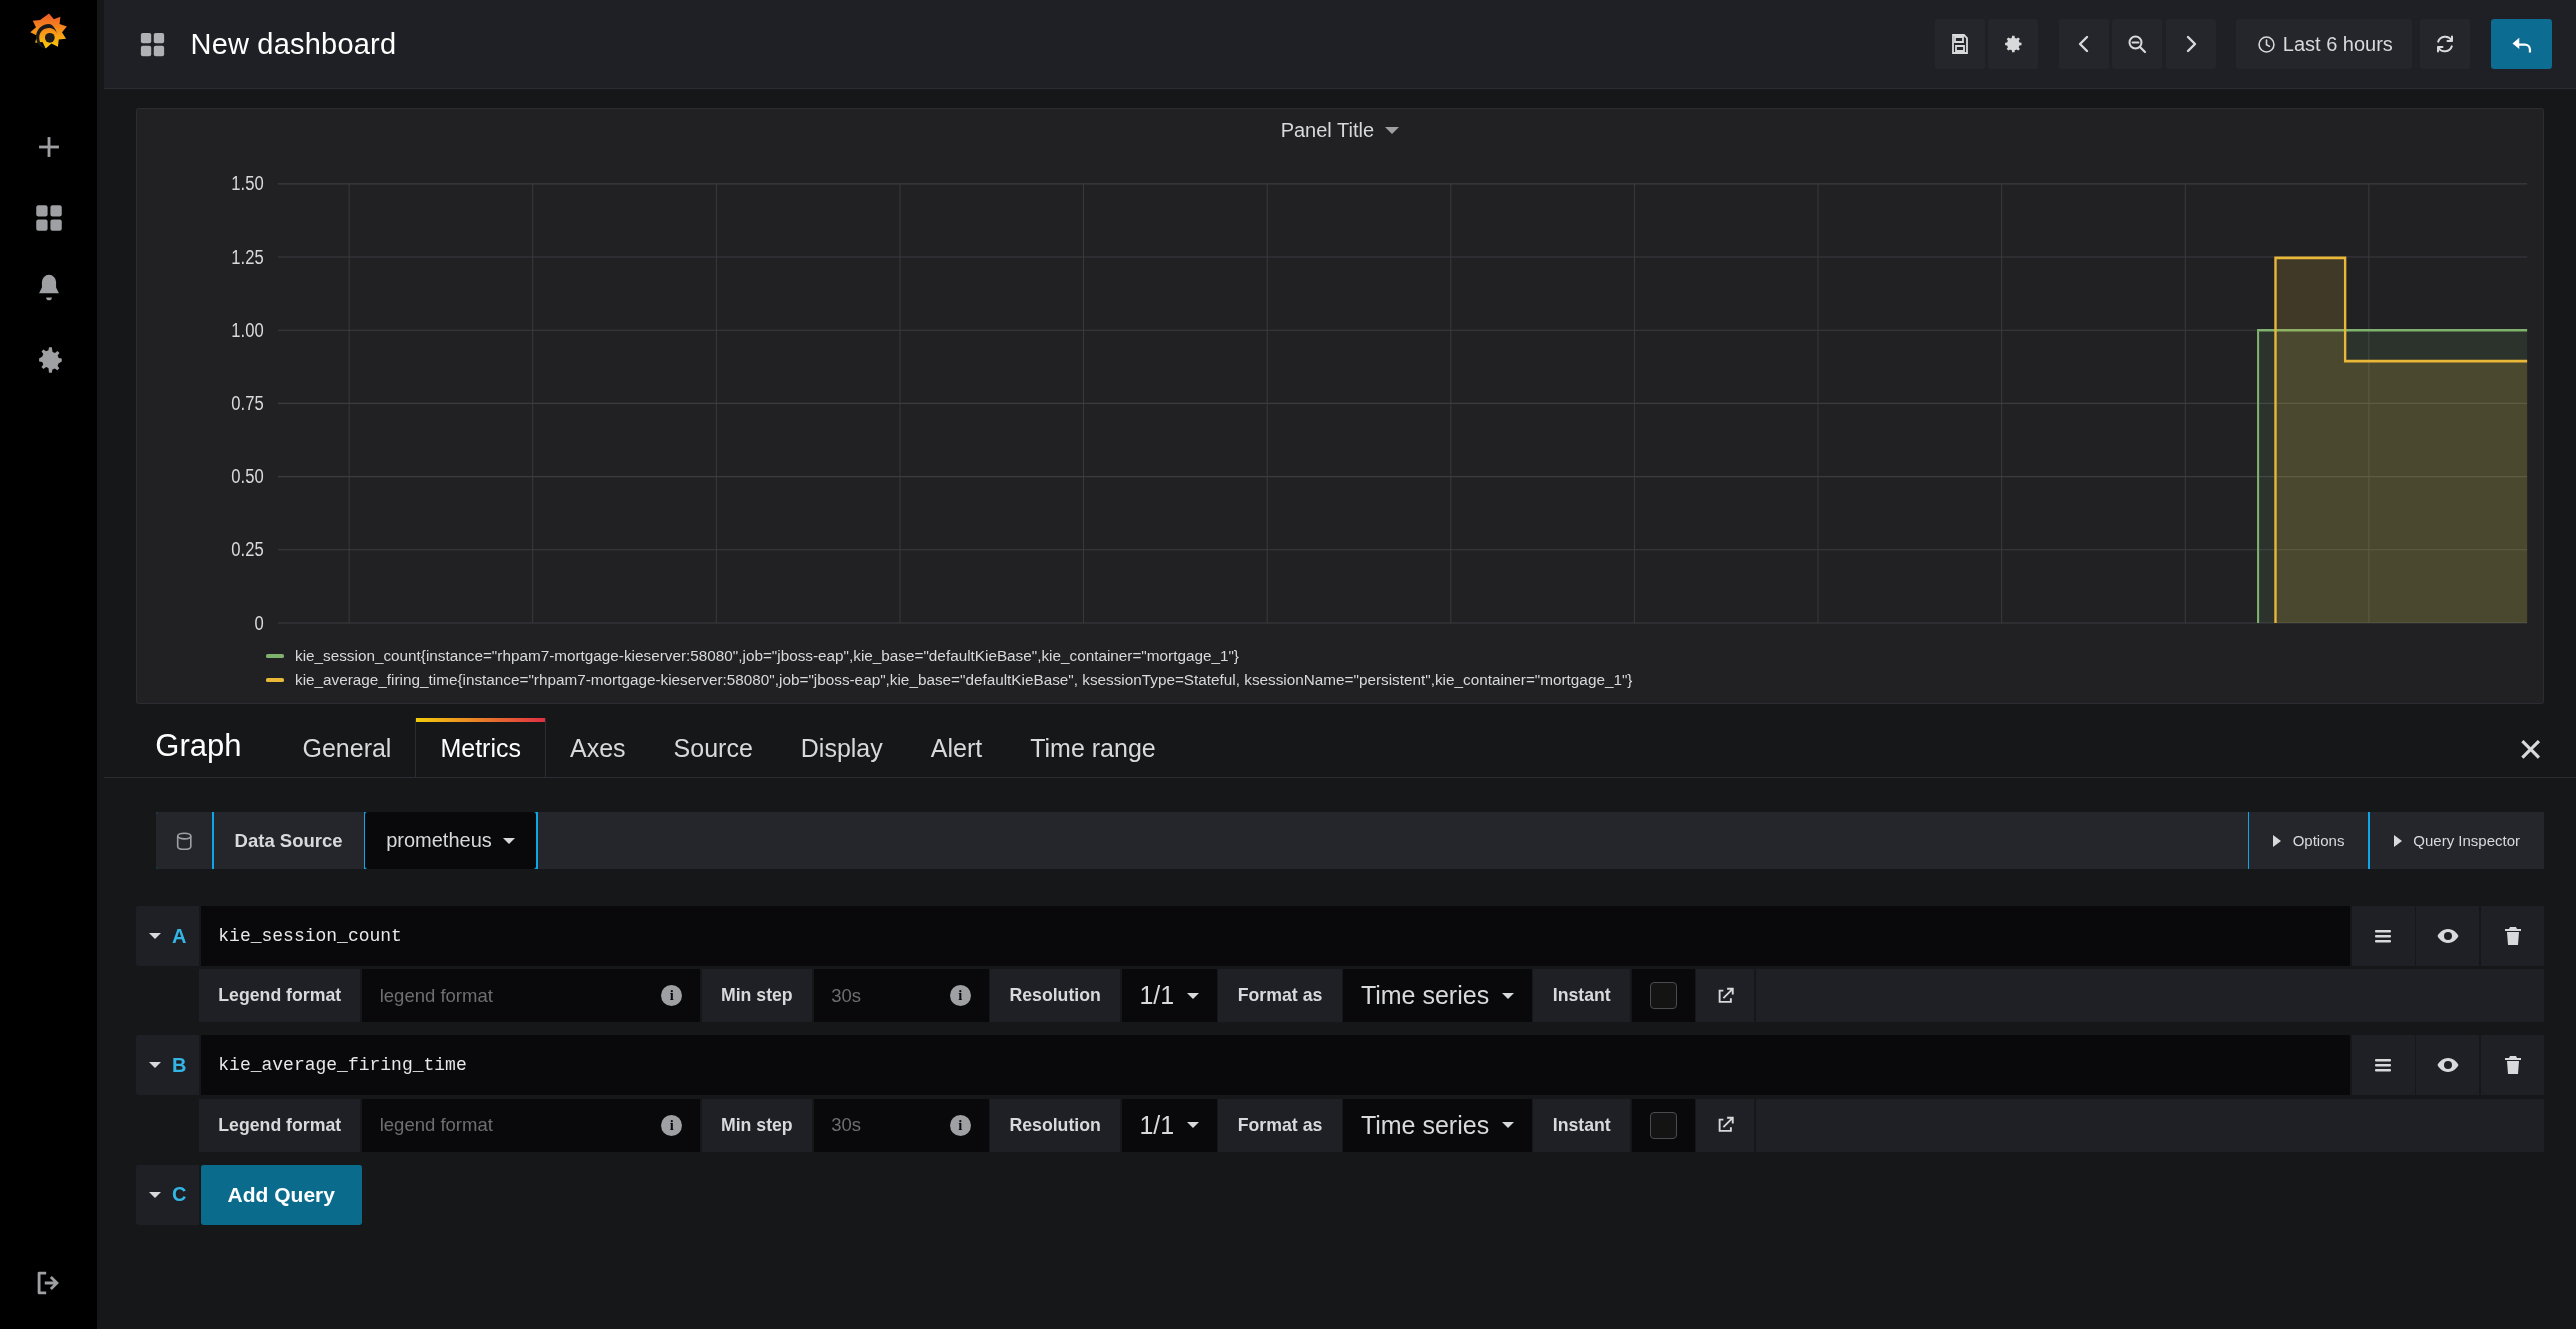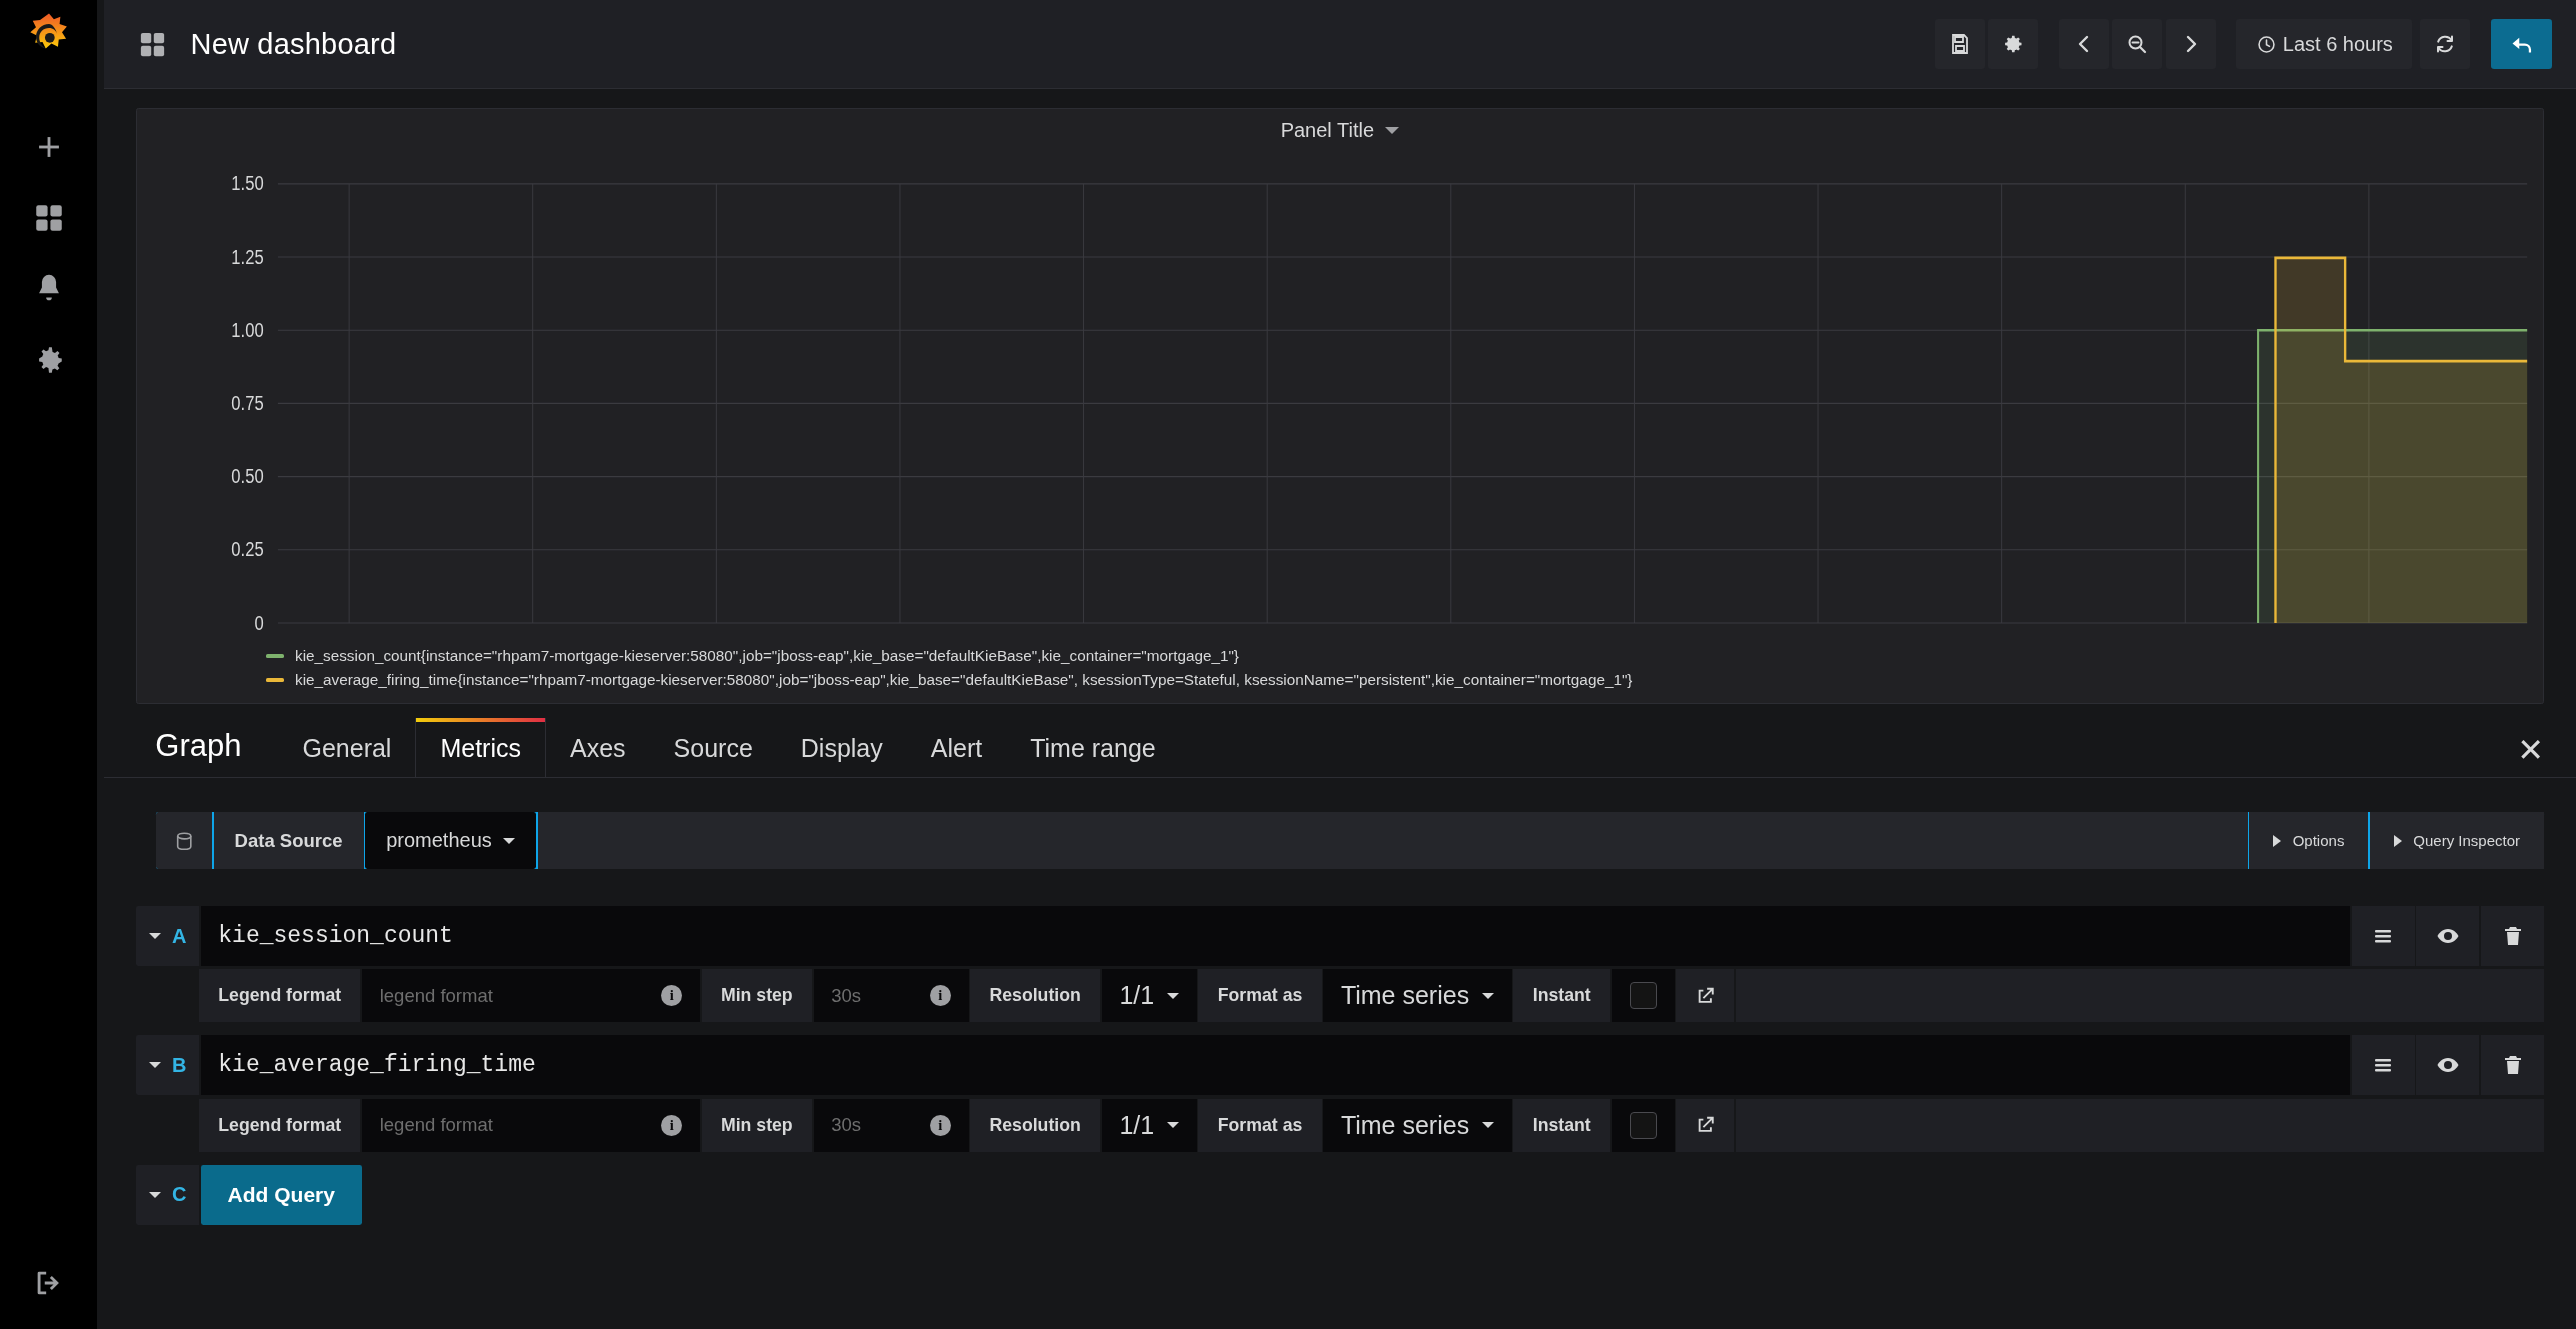--- a/index.html
+++ b/index.html
@@ -157,21 +157,21 @@
   .q-main { display: flex; align-items: stretch; height: 60px; }
   .q-handle {
     width: 63px; background: #1f2025; display: flex; align-items: center;
     justify-content: center; gap: 11.3px; border-radius: 2.4px 0 0 2.4px;
     flex: 0 0 63px; cursor: pointer;
   }
   .q-letter { color: #33b5e5; font-size: 20px; font-weight: bold; }
   .q-expr {
     flex: 1; background: #09090b; display: flex; align-items: center;
     padding: 0 17.7px; font-family: "Liberation Mono", monospace;
-    font-size: 23px; color: #e8e8e8; margin-left: 1.6px; min-width: 0;
+    font-size: 18px; color: #e8e8e8; margin-left: 1.6px; min-width: 0;
     overflow: hidden; white-space: nowrap;
   }
   .q-act {
     width: 63px; flex: 0 0 63px; background: #1f2025; display:flex;
     align-items:center; justify-content:center; margin-left: 1.6px; cursor: pointer;
   }
   .q-act svg { width: 24px; height: 24px; fill: #d8d9da; }
 
   .q-opts { display: flex; align-items: stretch; height: 53px; margin-left: 63px; margin-top: 3.2px; }
   .opt-lbl {
@@ -181,21 +181,21 @@
   .opt-input {
     background: #09090b; display: flex; align-items: center;
     padding: 0 17.7px; margin-right: 1.6px; position: relative;
   }
   .opt-input input {
     background: transparent; border: none; outline: none;
     font-size: 18.5px; color: #d8d9da; font-family: inherit; width: 100%;
   }
   .opt-input input::placeholder { color: #6e6e6e; }
   .w-legend { width: 338px; }
-  .w-step { width: 155px; }
+  .w-step { width: 175px; }
   .info-i {
     width: 21px; height: 21px; border-radius: 50%; background: #9fa0a3;
     color: #09090b; font-size: 14.5px; font-weight: bold; display:flex;
     align-items:center; justify-content:center; flex: 0 0 21px; margin-left: 6.4px;
     font-family: "Liberation Serif", serif;
   }
   .opt-sel {
     background: #09090b; display:flex; align-items:center; gap: 13px;
     padding: 0 17.7px; margin-right: 1.6px; font-size: 25px; color: #d8d9da; cursor: pointer;
   }

